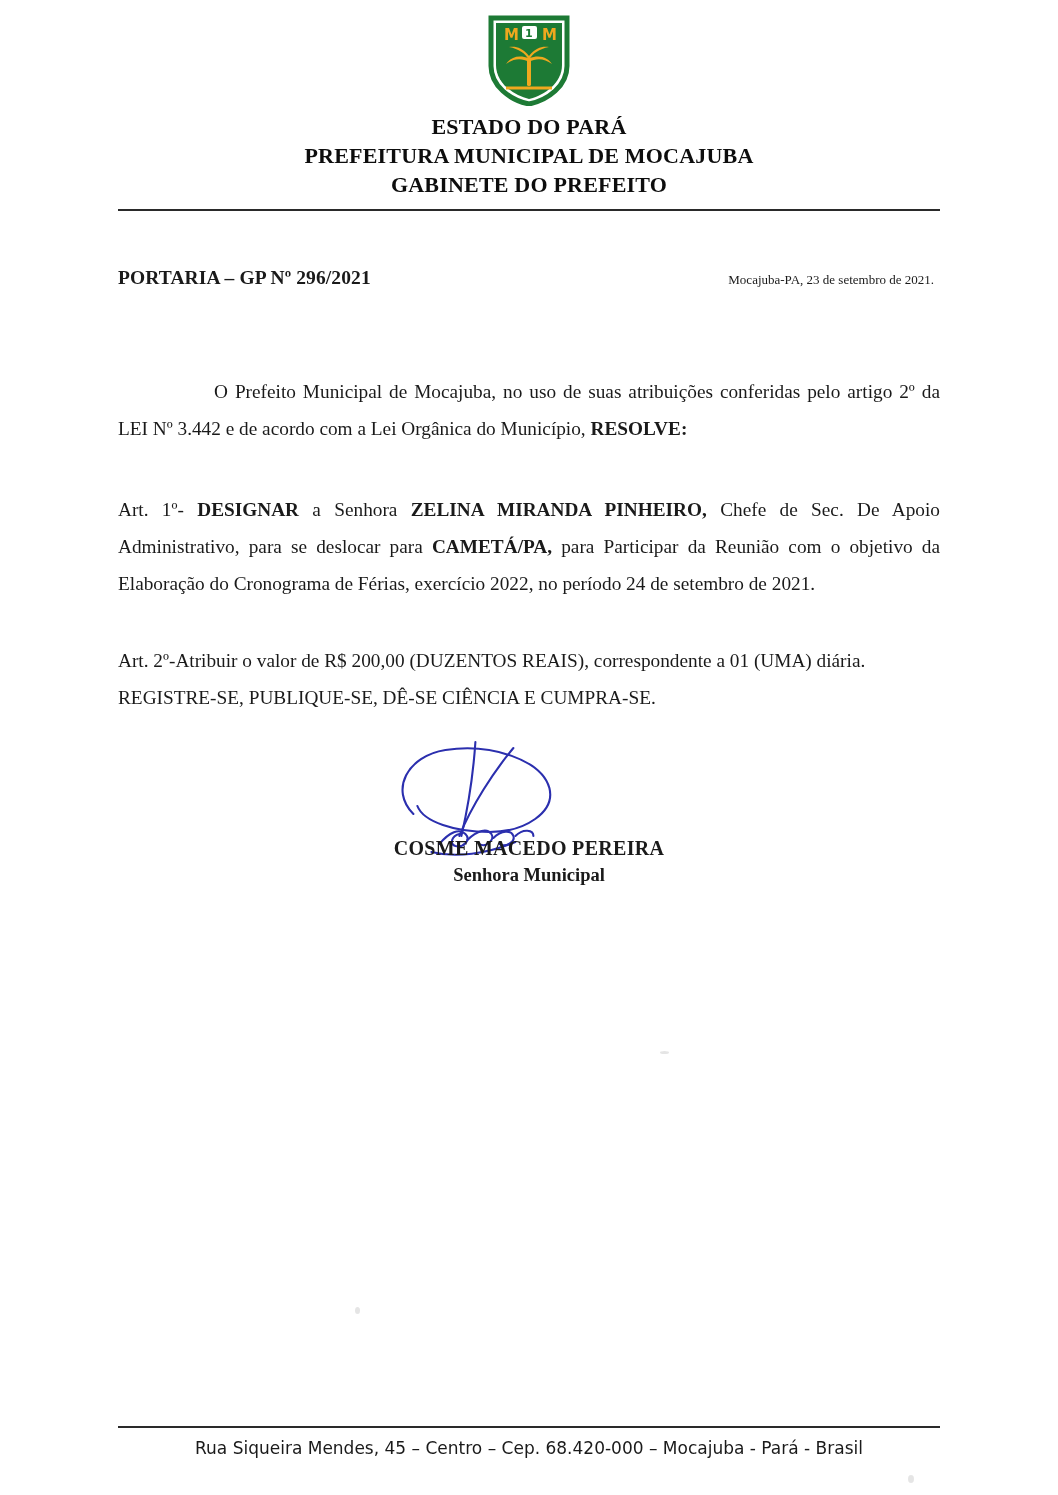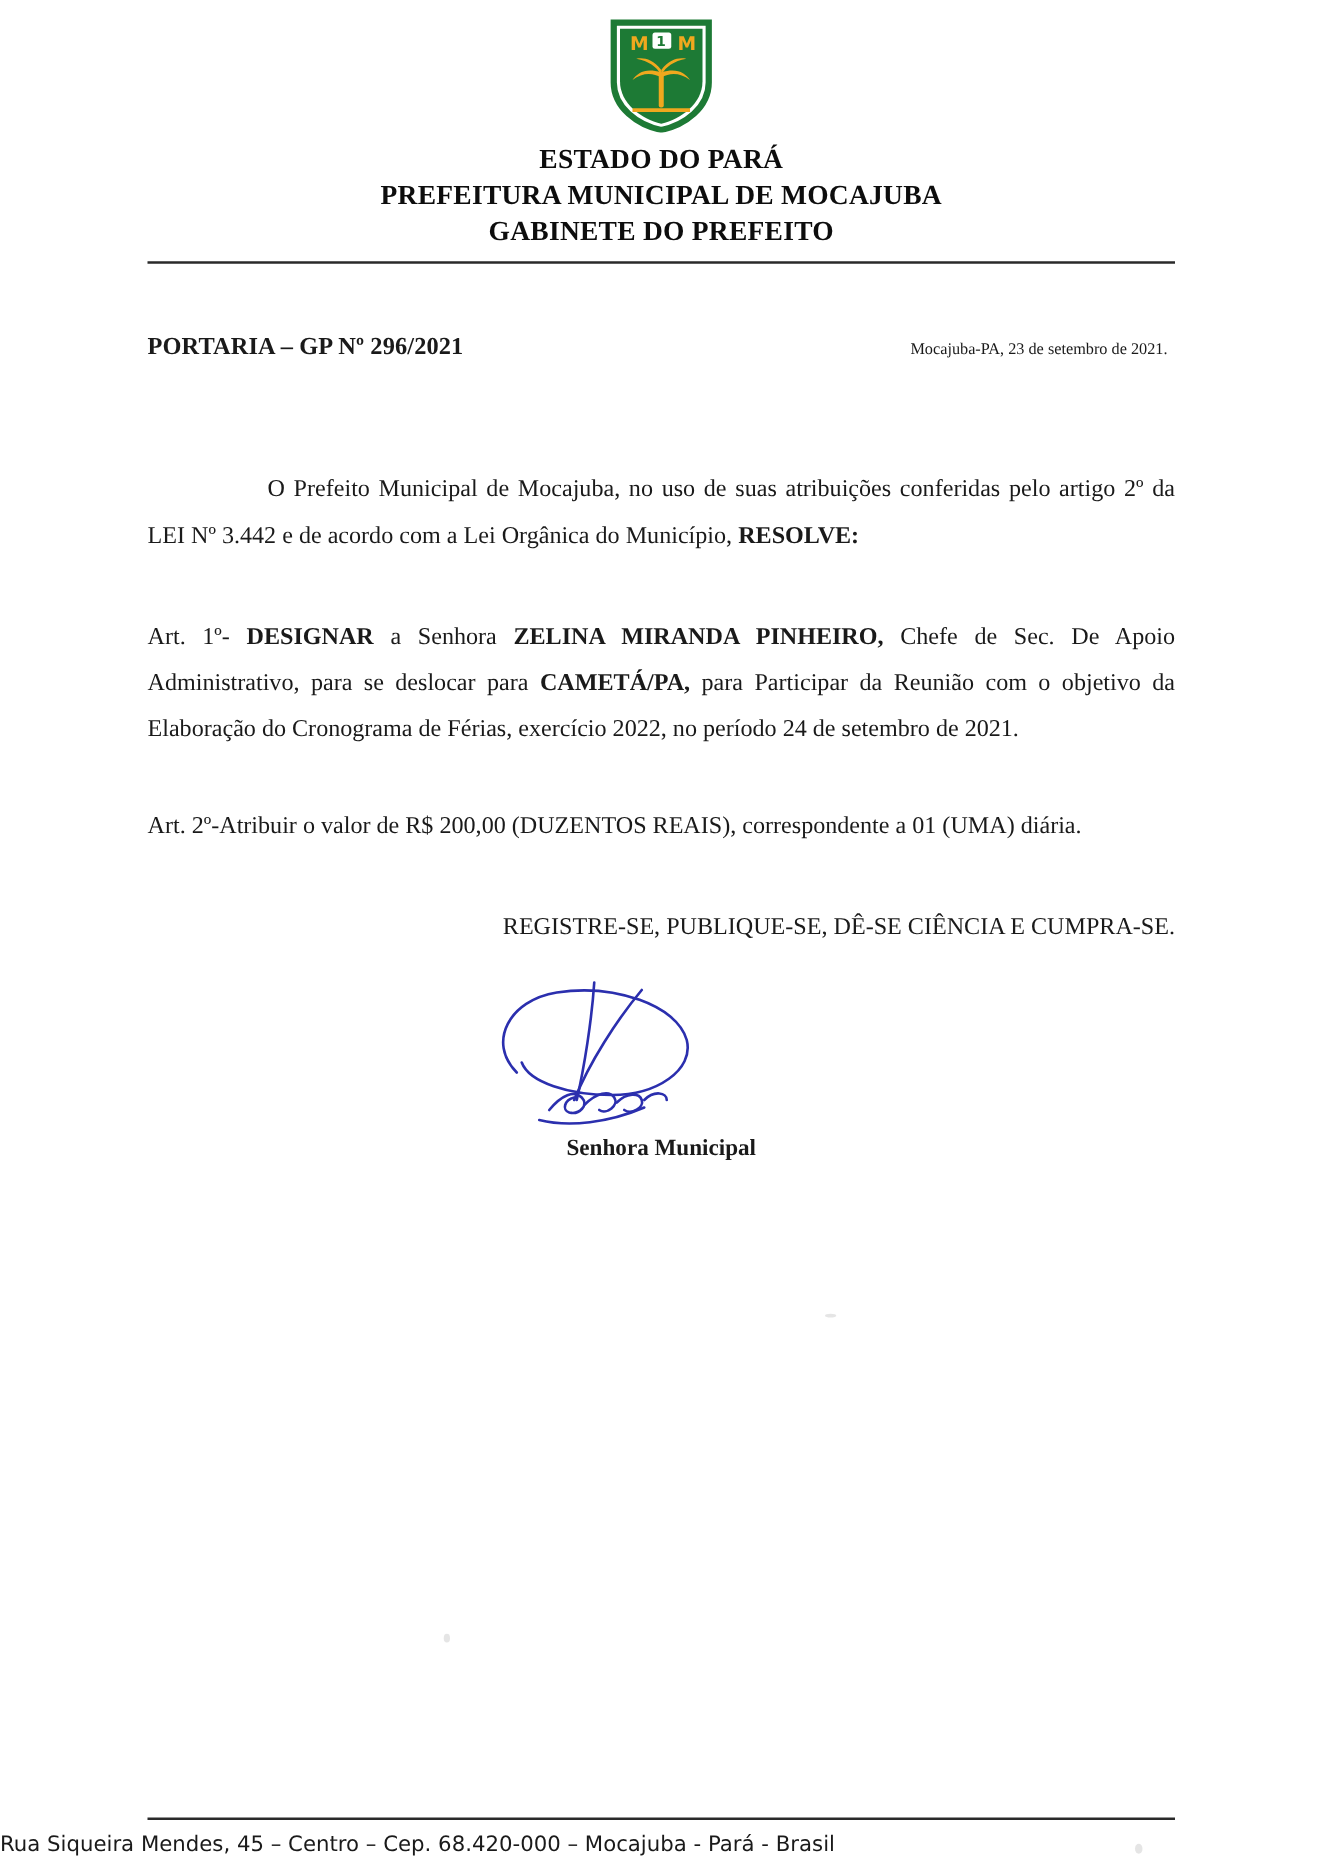--- a/index.html
+++ b/index.html
@@ -76,21 +76,21 @@
 
   .para {
     font-size: 19.3px;
     line-height: 1.92;
     text-align: justify;
     margin: 0;
   }
   .p-intro { margin-top: 84px; text-indent: 96px; }
   .p-art1  { margin-top: 44px; }
   .p-art2  { margin-top: 40px; }
-  .p-registre { margin-top: 44px; text-align: right; font-family: Liberation Serif, serif; }
+  .p-registre { text-align: left; font-family: Liberation Serif, serif; }
 
   b, .b { font-weight: bold; }
 
   
   .sig-block {
     margin-top: 26px;
     position: relative;
     height: 140px;
   }
   .scribble {
@@ -120,21 +120,22 @@
     text-align: center;
     font-weight: bold;
     font-size: 18.5px;
   }
 
   
   .footer {
     position: absolute;
     left: 0;
     right: 0;
-    bottom: 6px;
+    bottom: 34px;
+    text-align: center;
   }
   .footer-rule {
     width: 822px;
     height: 2px;
     background: #2a2a2a;
     margin: 0 auto 8px auto;
   }
   .footer-line {
     font-family: "DejaVu Sans", sans-serif;
     font-size: 17px;
@@ -213,20 +214,21 @@
           <path d="M92 6 C90 36 84 74 78 100"></path>
           <path d="M76 100 C88 70 110 36 130 12"></path>
           <path d="M56 108 C66 96 76 92 82 98 C88 104 80 112 72 110 C66 108 68 100 76 98"></path>
           <path d="M84 104 C94 94 104 92 108 98 C112 104 102 112 96 108"></path>
           <path d="M110 102 C118 94 128 94 130 100 C132 106 122 112 116 108"></path>
           <path d="M132 100 C140 92 150 94 150 100"></path>
           <path d="M48 116 C72 122 104 118 132 106"></path>
         </g>
       </svg>
 
+      <div class="sig-name">COSME MACEDO PEREIRA</div>
       <div class="sig-role">Senhora Municipal</div>
     </div>
   </div>
 
   <div class="speck" style="left:355px;top:1307px;width:5px;height:7px;"></div>
   <div class="speck" style="left:660px;top:1051px;width:9px;height:3px;"></div>
   <div class="speck" style="left:908px;top:1475px;width:6px;height:8px;"></div>
 
   <div class="footer">
     <div class="footer-rule"></div>

